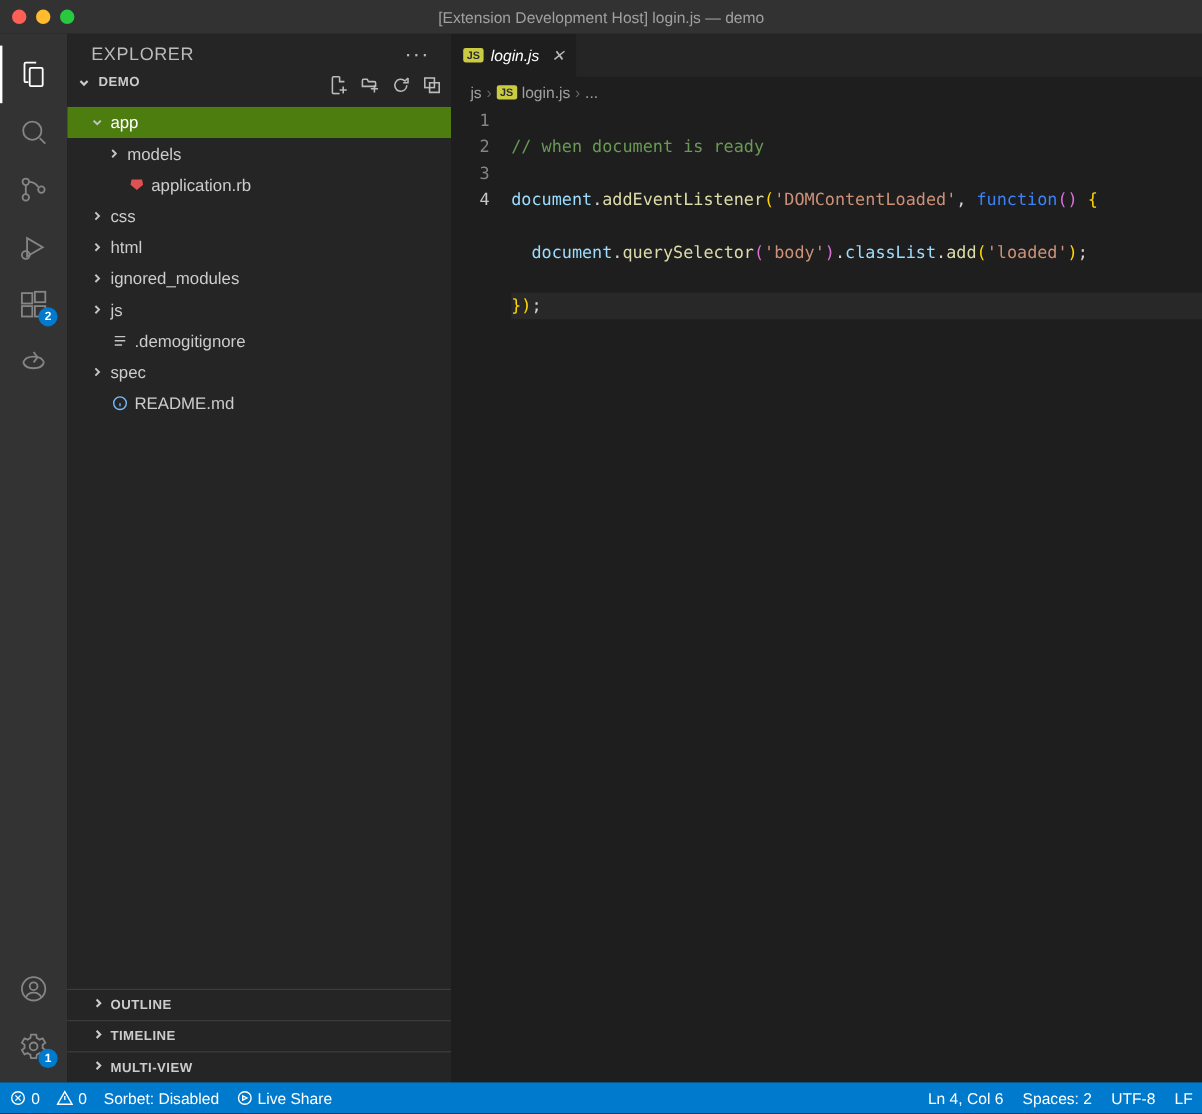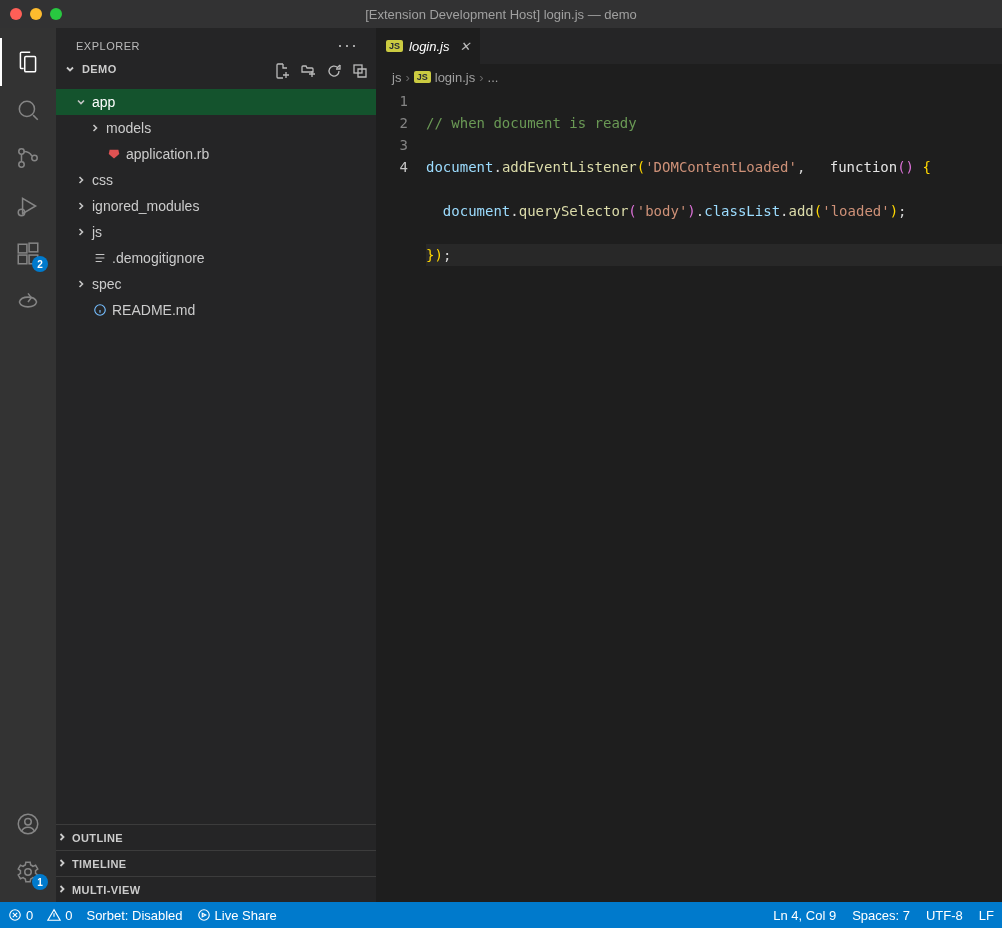--- a/index.html
+++ b/index.html
@@ -84,21 +84,21 @@
   flex-direction: column;
 }
 .sidebar-header {
   height: 35px;
   display: flex;
   align-items: center;
   justify-content: space-between;
   padding: 0 18px 0 20px;
 }
 .sidebar-title {
-  font-size: 11px;
+  font-size: 15px;
   letter-spacing: 0.5px;
   color: #bbbbbb;
 }
 .sidebar-dots { color: #bbb; font-size: 18px; letter-spacing: 1px; }
 .section-header {
   height: 26px;
   display: flex;
   padding: 0 8px;
   gap: 4px;
   cursor: pointer;
@@ -109,35 +109,35 @@
 .section-actions svg { width:16px; height:16px; stroke:currentColor; fill:none; stroke-width:1.3; }
 .tree { flex: 1; overflow: auto; }
 .tree-row {
   height: 26px;
   display: flex;
   align-items: center;
   cursor: pointer;
   font-size: 14px;
   color: #cccccc;
 }
-.tree-row.selected { background: #14532d; color:#fff; }
+.tree-row.selected { background: #4d7c0f; color:#fff; }
 .tree-row .indent { flex-shrink: 0; }
 .tree-row .chev {
   width: 18px;
   display: inline-flex;
   justify-content: center;
   color: #c5c5c5;
 }
 .tree-row .icon { width: 20px; display:inline-flex; justify-content:center; }
 .tree-row .flabel { padding-left: 2px; }
 .collapsed-section {
   height: 26px;
   display:flex;
   align-items:center;
-  padding: 0 0;
+  padding: 0 20px;
   gap:4px;
   border-top: 1px solid #3c3c3c;
   font-size: 11px;
   font-weight: 700;
   letter-spacing: 0.4px;
   cursor:pointer;
 }
 .editor-area {
   flex:1;
   display:flex;
@@ -195,21 +195,21 @@
   padding-right: 18px;
   color: #858585;
 }
 .gutter .ln.act { color: #c6c6c6; }
 .code { flex:1; white-space: pre; }
 .tok-comment { color:#6a9955; }
 .tok-ident { color:#9cdcfe; }
 .tok-dot { color:#d4d4d4; }
 .tok-func { color:#dcdcaa; }
 .tok-str { color:#ce9178; }
-.tok-kw { color:#e5e5e5;margin-left:16px; }
+.tok-kw { color:#3b82f6; }
 .tok-brace { color:#ffd700; }
 .tok-brace2 { color:#da70d6; }
 .tok-punc { color:#d4d4d4; }
 .code-line.hl { background:#282828; }
 .statusbar {
   height: 26px;
   background: #007acc;
   display:flex;
   align-items:center;
   color:#fff;
@@ -365,20 +365,29 @@
           </span>
           <span class="flabel">css</span>
         </div>
         <div class="tree-row">
           <span class="indent" style="width: 16px;"></span>
           <span class="chev">
             <svg viewBox="0 0 12 12">
               <path d="m4.5 3 3 3-3 3" fill="none" stroke="currentColor" stroke-width="1.6"></path>
             </svg>
           </span>
+          <span class="flabel">html</span>
+        </div>
+        <div class="tree-row">
+          <span class="indent" style="width: 16px;"></span>
+          <span class="chev">
+            <svg viewBox="0 0 12 12">
+              <path d="m4.5 3 3 3-3 3" fill="none" stroke="currentColor" stroke-width="1.6"></path>
+            </svg>
+          </span>
           <span class="flabel">ignored_modules</span>
         </div>
         <div class="tree-row">
           <span class="indent" style="width: 16px;"></span>
           <span class="chev">
             <svg viewBox="0 0 12 12">
               <path d="m4.5 3 3 3-3 3" fill="none" stroke="currentColor" stroke-width="1.6"></path>
             </svg>
           </span>
           <span class="flabel">js</span>
@@ -483,18 +492,18 @@
   </span>
   <span class="sb-item">Sorbet: Disabled</span>
   <span class="sb-item">
     <svg width="14" height="14" viewBox="0 0 16 16" fill="none" stroke="currentColor" stroke-width="1.3">
         <circle cx="8" cy="8" r="6"></circle>
         <path d="m6 6 4 2-4 2z"></path>
       </svg>
     <span>Live Share</span>
   </span>
   <span class="right">
-    <span class="sb-item">Ln 4, Col 9</span>
-    <span class="sb-item">Spaces: 7</span>
+    <span class="sb-item">Ln 4, Col 6</span>
+    <span class="sb-item">Spaces: 2</span>
     <span class="sb-item">UTF-8</span>
     <span class="sb-item">LF</span>
   </span>
 </div>
 
 </body></html>

